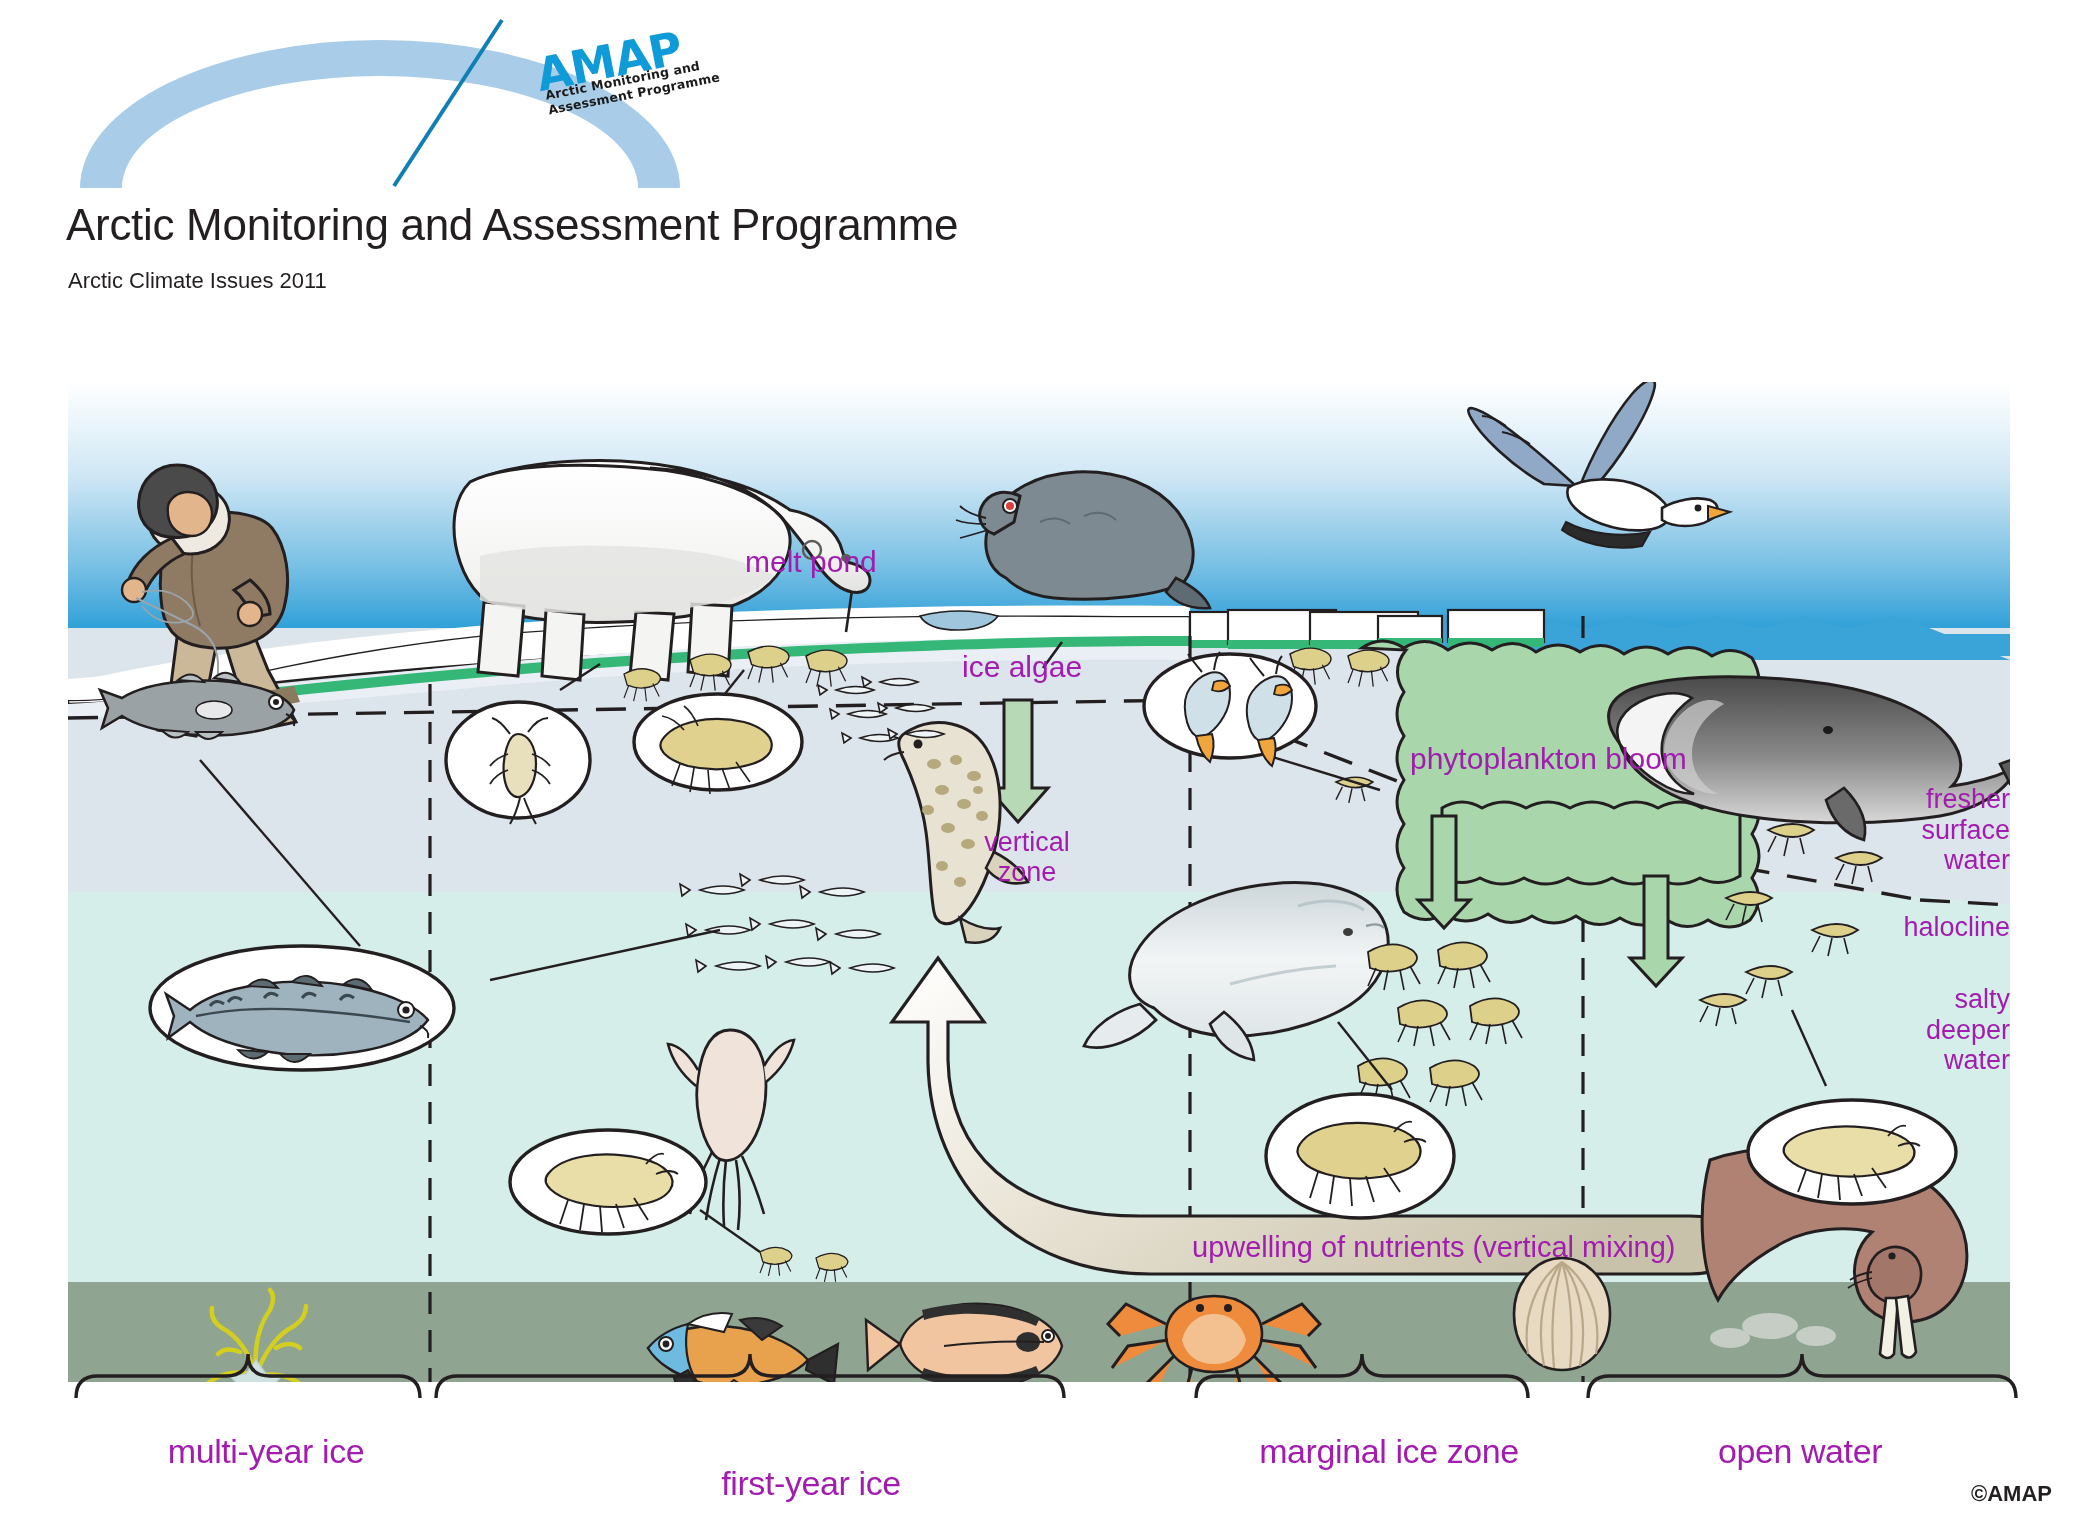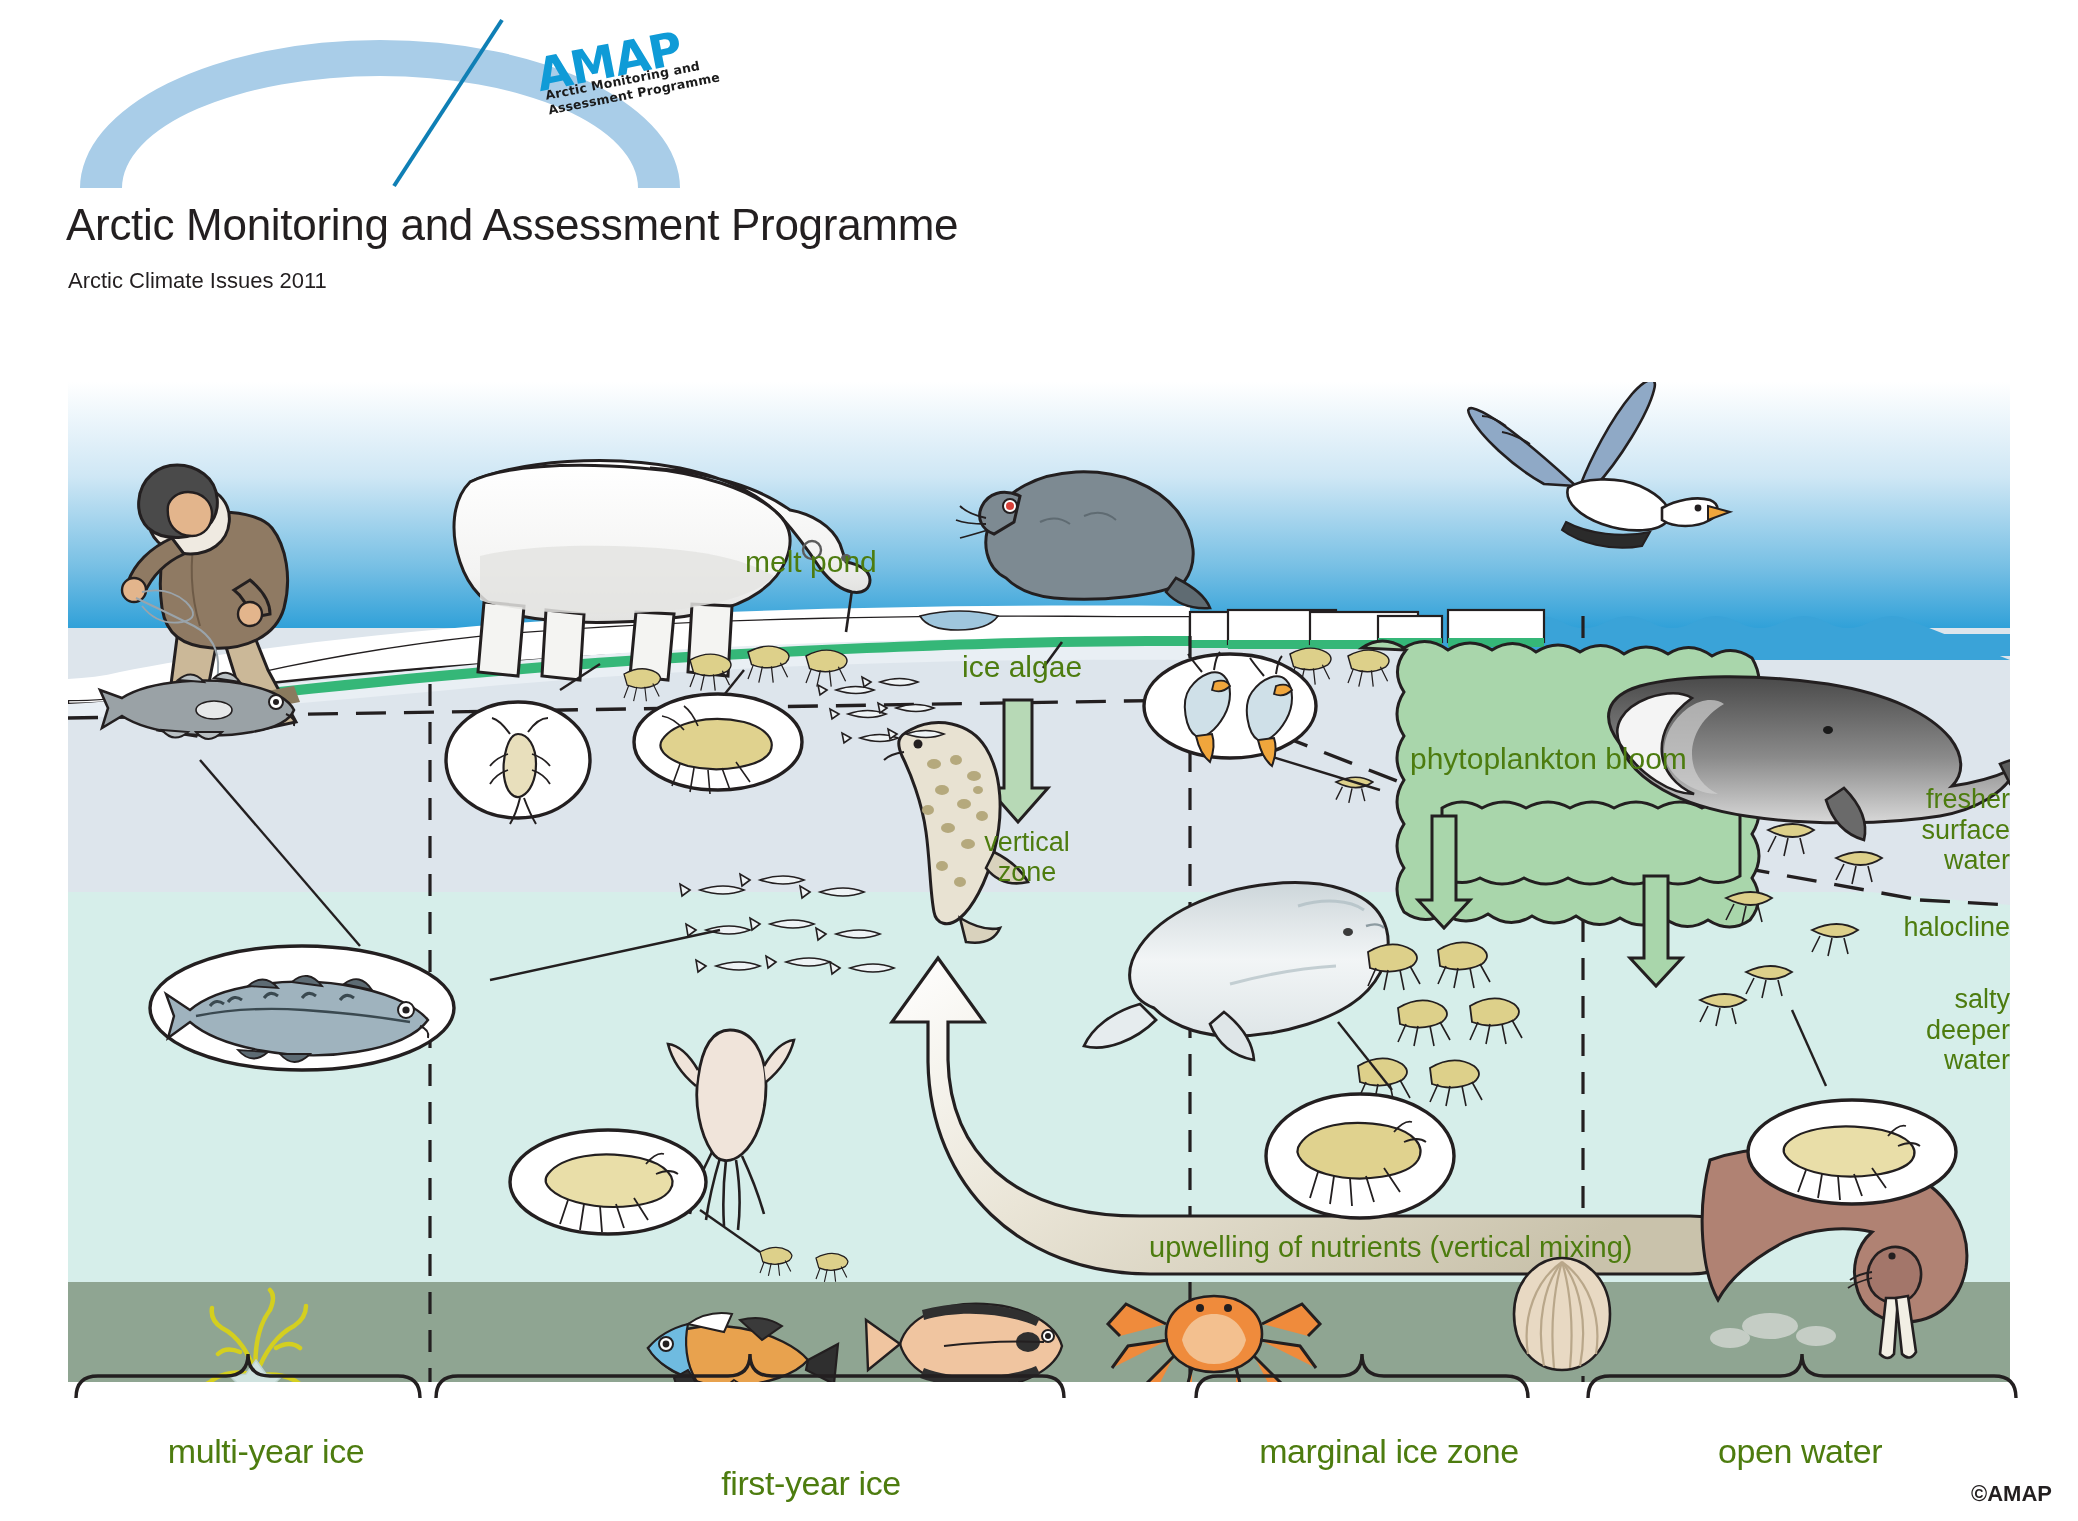--- a/index.html
+++ b/index.html
@@ -33,21 +33,21 @@
     font-family:"Liberation Sans",sans-serif;
   }
   #page-subtitle{
     position:absolute;left:68px;top:268px;
     font-size:22px;font-weight:400;color:#231f20;
     font-family:"Liberation Sans",sans-serif;
   }
 
   
   #scene{position:absolute;left:0;top:0;width:2078px;height:1521px;}
-  .lbl{position:absolute;font-family:"Liberation Sans",sans-serif;color:#4d7c0f;}
+  .lbl{position:absolute;font-family:"Liberation Sans",sans-serif;color:#a21caf;}
   .zone-label{font-size:34px;letter-spacing:-0.4px;text-align:center;}
   .water-label{font-size:27px;line-height:1.13;text-align:right;margin-top:24px;}
   .flux-label{font-size:27px;line-height:1.1;text-align:center;}
   #credit{position:absolute;right:26px;bottom:14px;font-size:22px;color:#231f20;
     font-family:"Liberation Sans",sans-serif;font-weight:bold;}
 </style>
 </head>
 <body>
 
 <div id="header">
@@ -703,21 +703,21 @@
 
 <div class="lbl" style="left:962px;top:650px;font-size:30px;">ice algae</div>
 
 <div class="lbl flux-label" style="left:952px;top:828px;width:150px;">
   <div>vertical</div>
   <div>zone</div>
 </div>
 
 <div class="lbl" style="left:1410px;top:742px;font-size:30px;">phytoplankton bloom</div>
 
-<div class="lbl" style="left:1149px;top:1231px;font-size:29px;">upwelling of nutrients (vertical mixing)</div>
+<div class="lbl" style="left:1192px;top:1231px;font-size:29px;">upwelling of nutrients (vertical mixing)</div>
 
 <div class="lbl water-label" style="left:1850px;top:760px;width:160px;">
   <div>fresher</div>
   <div>surface</div>
   <div>water</div>
 </div>
 
 <div class="lbl water-label" style="left:1820px;top:888px;width:190px;">halocline</div>
 
 <div class="lbl water-label" style="left:1840px;top:960px;width:170px;">

